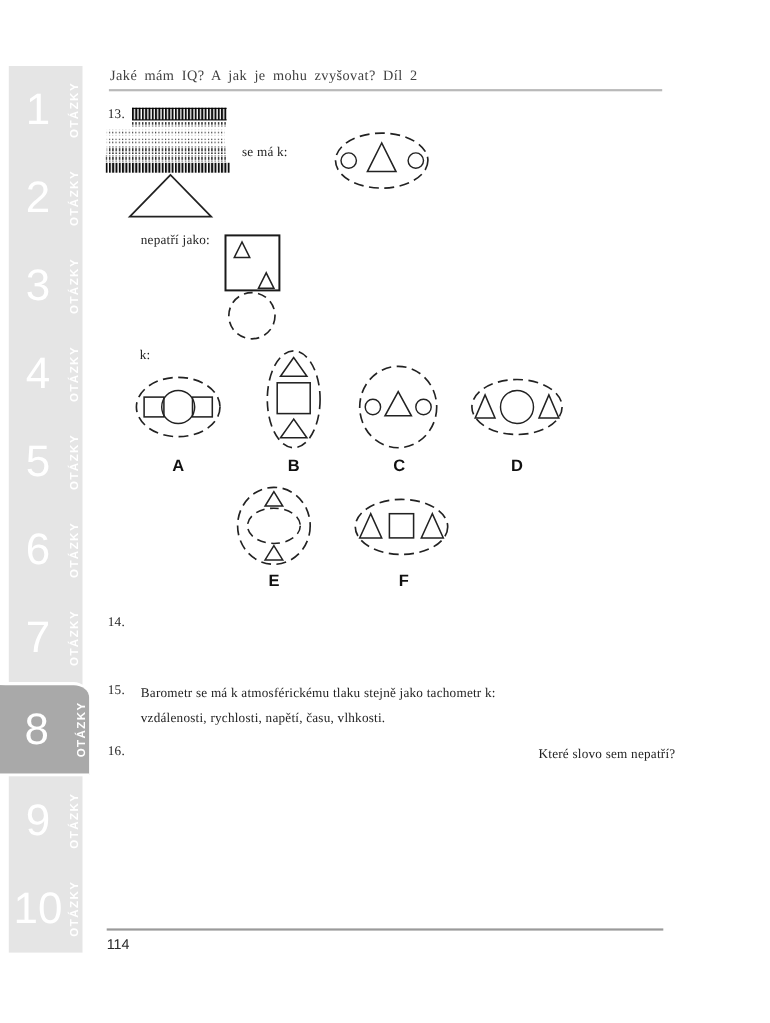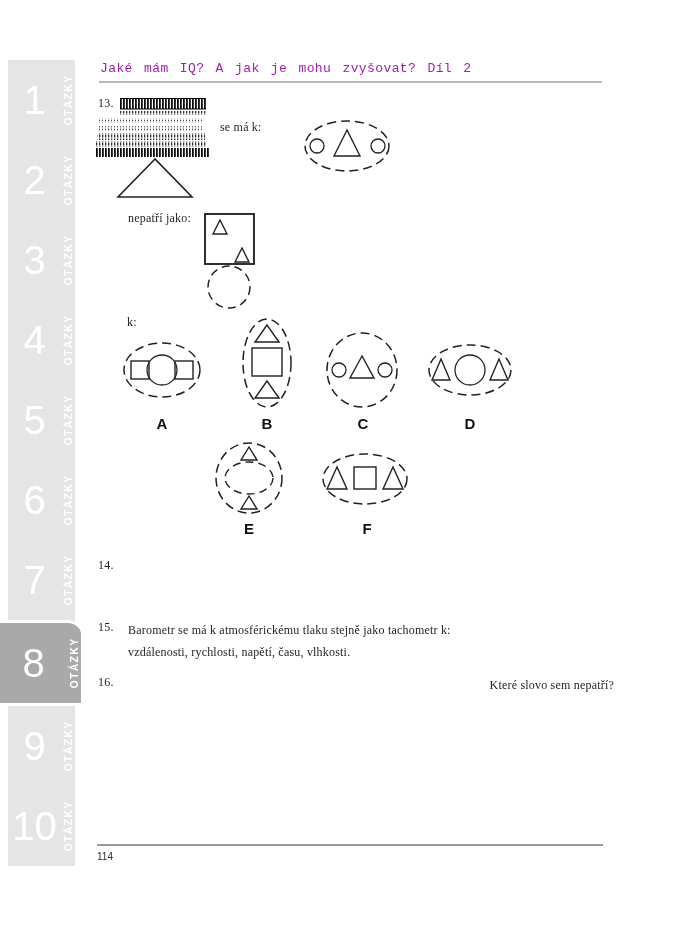--- a/index.html
+++ b/index.html
@@ -12,26 +12,26 @@
   .cell{position:relative;flex:1;display:flex;align-items:center;justify-content:center;box-sizing:border-box;}
   .cell .num{font-family:"Liberation Sans",sans-serif;font-weight:200;font-size:40px;line-height:1;
              color:#ffffff;margin-right:14px;}
   .cell .qlabel{position:absolute;right:1px;top:50%;transform:translateY(-50%) rotate(180deg);
                 writing-mode:vertical-rl;font-family:"Liberation Sans",sans-serif;font-weight:bold;
                 font-size:10.5px;letter-spacing:1.3px;color:#ffffff;white-space:nowrap;}
   .cell.active{background:#a9a9a9;margin-left:-8px;margin-right:-6px;
                border-radius:0 14px 0 0;border-top:3px solid #fff;border-bottom:3px solid #fff;}
 
   
-  .header-title{position:absolute;left:100px;top:61px;font-family:Liberation Mono, monospace;
-                font-size:13px;color:#a21caf;letter-spacing:.4px;word-spacing:3px;}
+  .header-title{position:absolute;left:100px;top:61px;font-family:Liberation Serif, serif;
+                font-size:13px;color:#404040;letter-spacing:.4px;word-spacing:3px;}
   .header-rule{position:absolute;left:99px;top:81px;width:503px;height:2px;background:#b9b9b9;}
   .footer-rule{position:absolute;left:97px;top:844px;width:506px;height:1.5px;background:#9a9a9a;}
   .page-number{position:absolute;left:97px;top:851px;font-family:"Liberation Sans",sans-serif;
-               font-size:10px;color:#2a2a2a;}
+               font-size:13px;color:#2a2a2a;}
 
   
   .ser{font-size:12px;letter-spacing:.2px;}
   .qnum{position:absolute;left:98px;}
   .qtext{position:absolute;left:128px;width:486px;line-height:21.5px;}
   .just{text-align:justify;}
   .figlabel{position:absolute;transform:translateX(-50%);font-family:"Liberation Sans",sans-serif;
             font-weight:bold;font-size:15px;color:#111;}
   .abs{position:absolute;}
   svg{display:block;overflow:visible;}
@@ -106,21 +106,21 @@
     <rect x="24" y="10.5" width="86" height="1" fill="#000"></rect>
     <rect x="24" y="13" width="86" height="4" fill="url(#hm)"></rect>
     <rect x="1" y="20" width="107" height="5" fill="url(#hl)"></rect>
     <rect x="1" y="28" width="107" height="5" fill="url(#hl)"></rect>
     <rect x="1" y="35" width="108" height="7" fill="url(#hm)"></rect>
     <rect x="0" y="43" width="110" height="6" fill="url(#hm)"></rect>
     <rect x="0" y="50" width="113" height="9" fill="url(#hd)"></rect>
     <path d="M59 61 L22 99 L96 99 Z" fill="#fff" stroke="#222" stroke-width="1.6"></path>
   </svg>
 
-  <span class="ser abs" style="left:220px;top:120px;">se má k:</span>
+  <span class="ser abs" style="left:220px;top:131px;">se má k:</span>
 
   <svg class="abs" style="left:303px;top:120px;" width="88" height="52" viewBox="0 0 88 52">
     <ellipse cx="44" cy="26" rx="42" ry="25" fill="none" stroke="#222" stroke-width="1.5" stroke-dasharray="9 5"></ellipse>
     <circle cx="14" cy="26" r="7" fill="none" stroke="#222" stroke-width="1.3"></circle>
     <path d="M44 10 L31 36 L57 36 Z" fill="none" stroke="#222" stroke-width="1.4"></path>
     <circle cx="75" cy="26" r="7" fill="none" stroke="#222" stroke-width="1.3"></circle>
   </svg>
 
   <span class="ser abs" style="left:128px;top:211px;">nepatří jako:</span>
 

